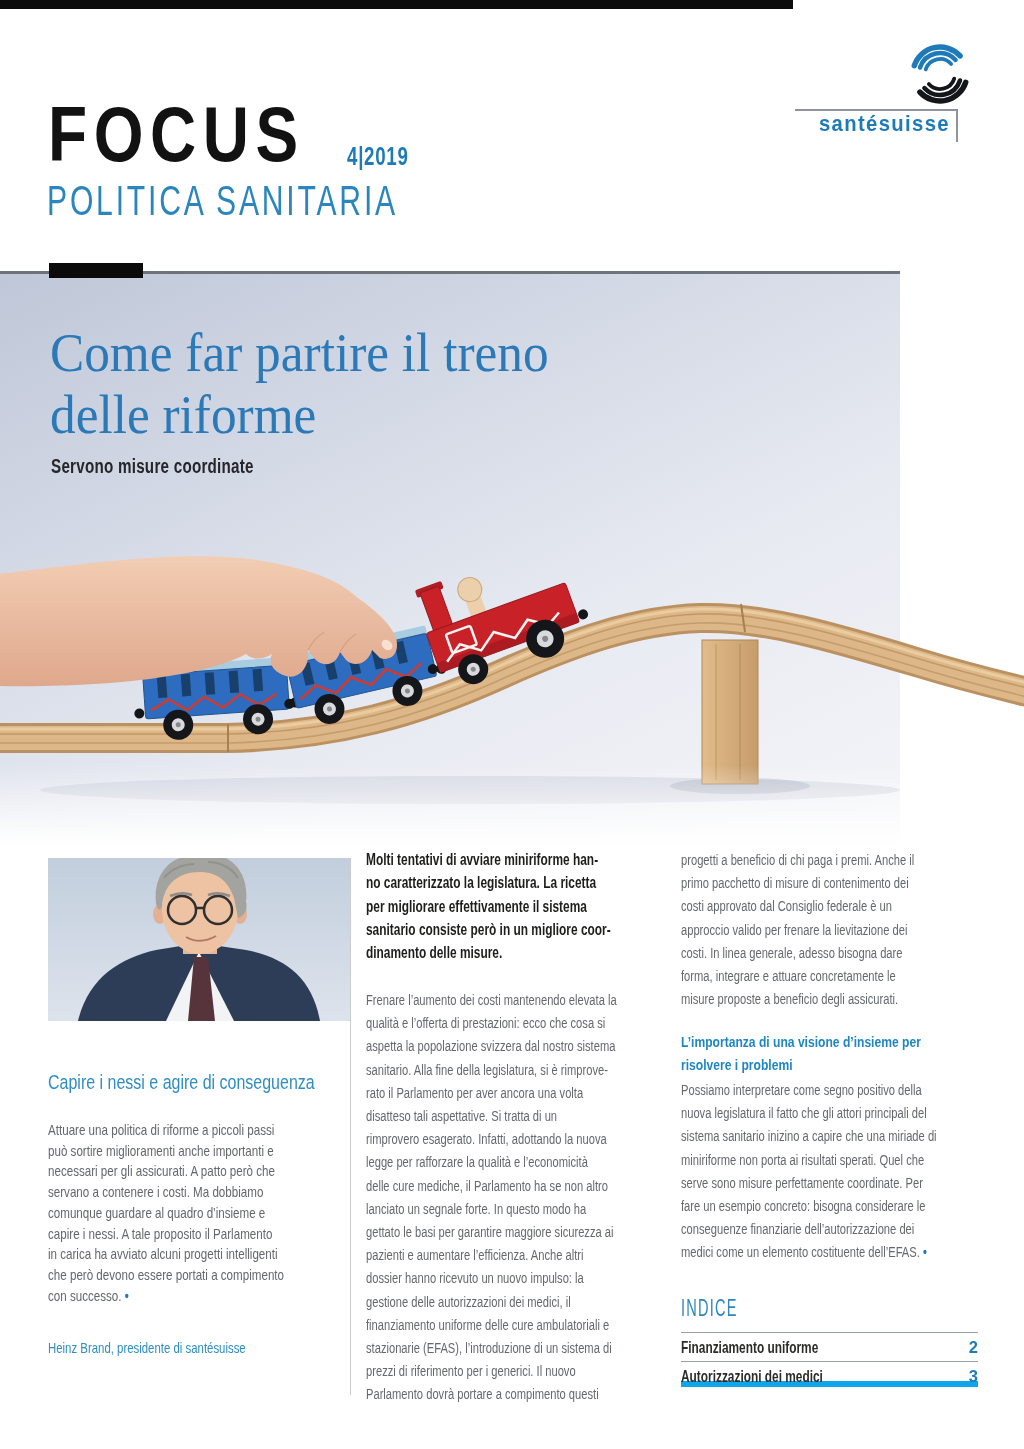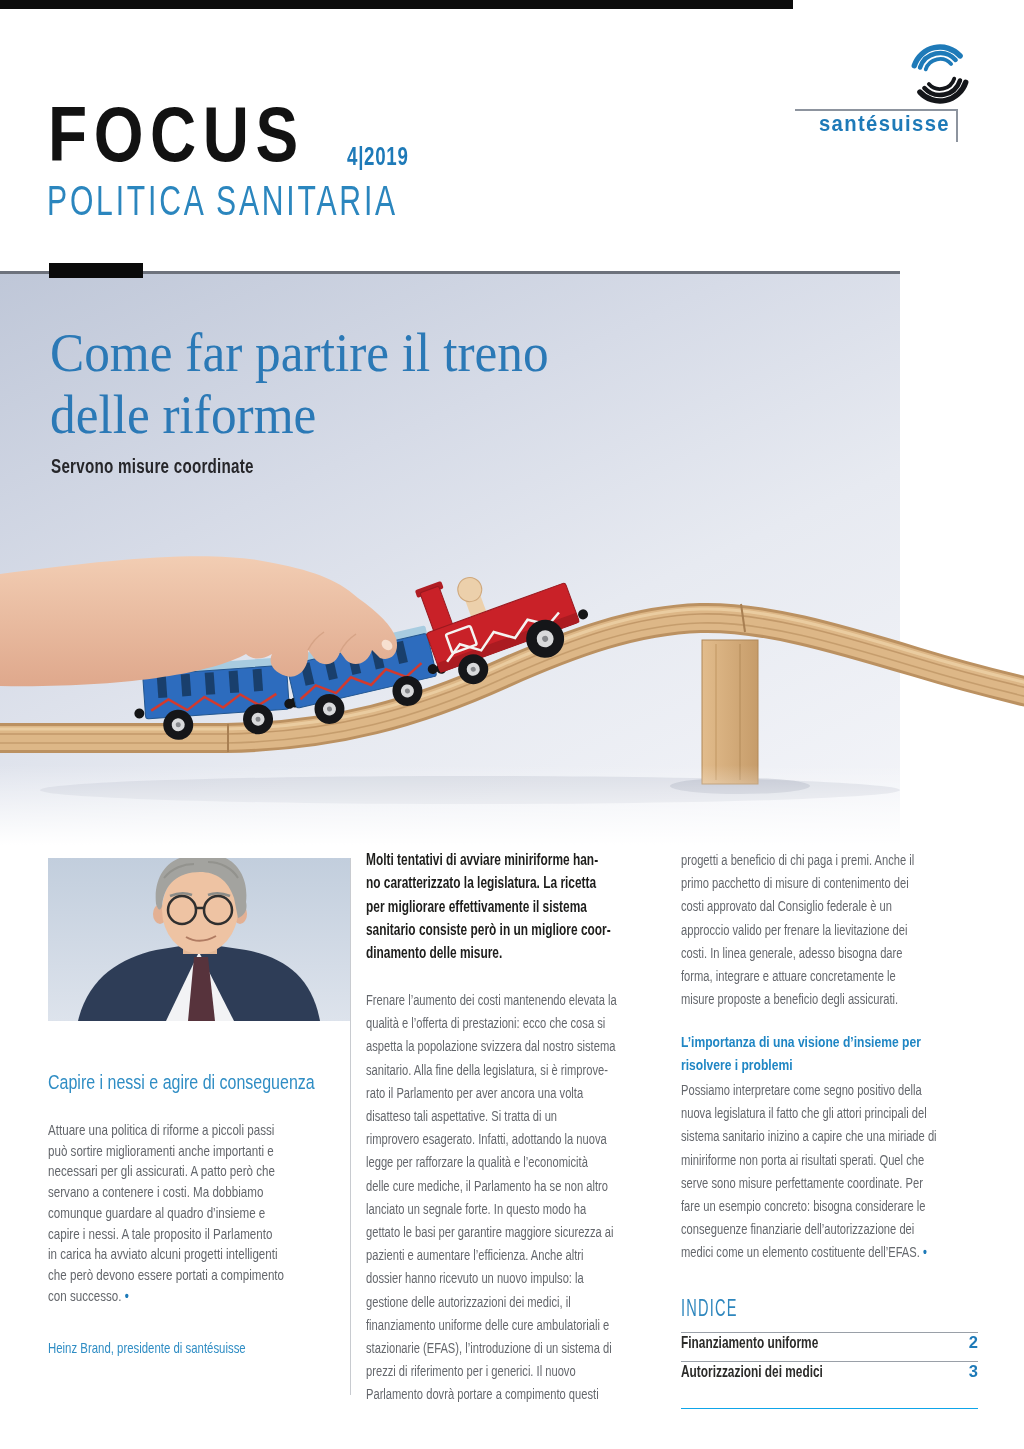--- a/index.html
+++ b/index.html
@@ -54,22 +54,22 @@
               color:#1f86c4;white-space:pre-line;transform:scaleX(.78);transform-origin:left top;}
   .body-col3-p2{position:absolute;left:681px;top:1078px;width:440px;font-size:15.5px;line-height:23.2px;color:#64676c;
                 white-space:pre-line;transform:scaleX(.72);transform-origin:left top;}
   .end-dot{color:#1e7ab8;font-weight:bold;}
 
   
   .indice-title{position:absolute;left:681px;top:1295px;font-size:23.5px;color:#2e86bd;letter-spacing:2px;
                 transform:scaleX(.62);transform-origin:left top;white-space:nowrap;}
   .toc{position:absolute;left:681px;top:1332px;width:297px;}
   .toc-row{display:flex;justify-content:space-between;align-items:baseline;border-top:1px solid #9aa0a8;
-           height:29px;box-sizing:border-box;}
-  .toc-row:last-child{border-bottom:1px solid #0ea5e9;height:48px;gap:28px;}
+           height:29px;box-sizing:border-box;padding-top:5px;}
+  .toc-row:last-child{border-bottom:6px solid #0ea5e9;height:26px;gap:28px;}
   .toc-label{font-size:16.5px;font-weight:bold;color:#2b2b29;transform:scaleX(.72);transform-origin:left top;white-space:nowrap;}
   .toc-page{font-size:16.5px;font-weight:bold;color:#1e7ab8;}
 </style>
 </head>
 <body>
 
 <div class="page">
 
   <div class="topbar"></div>
 

